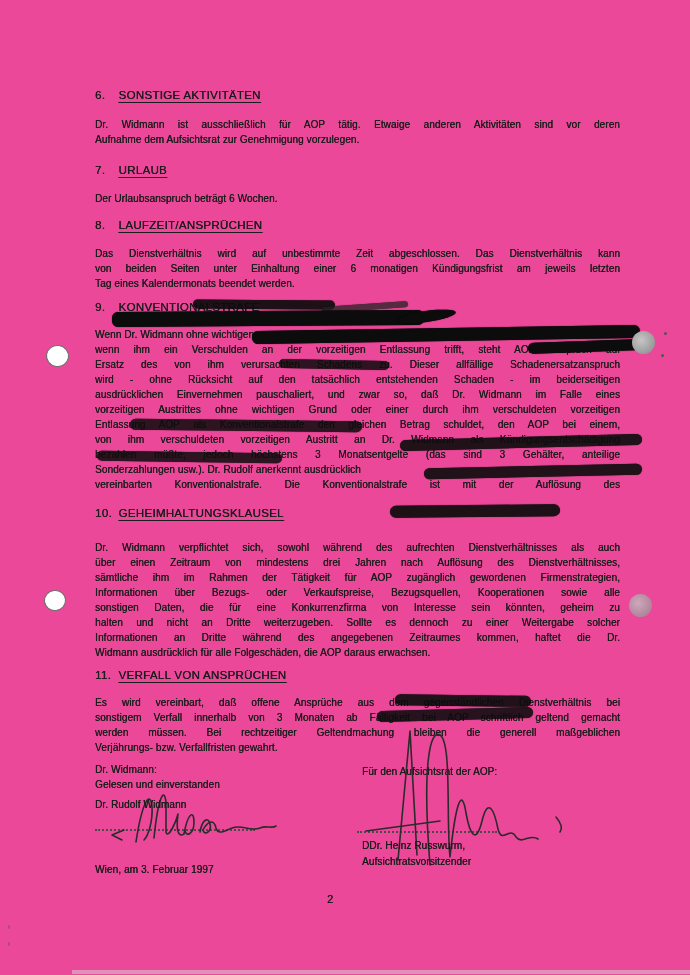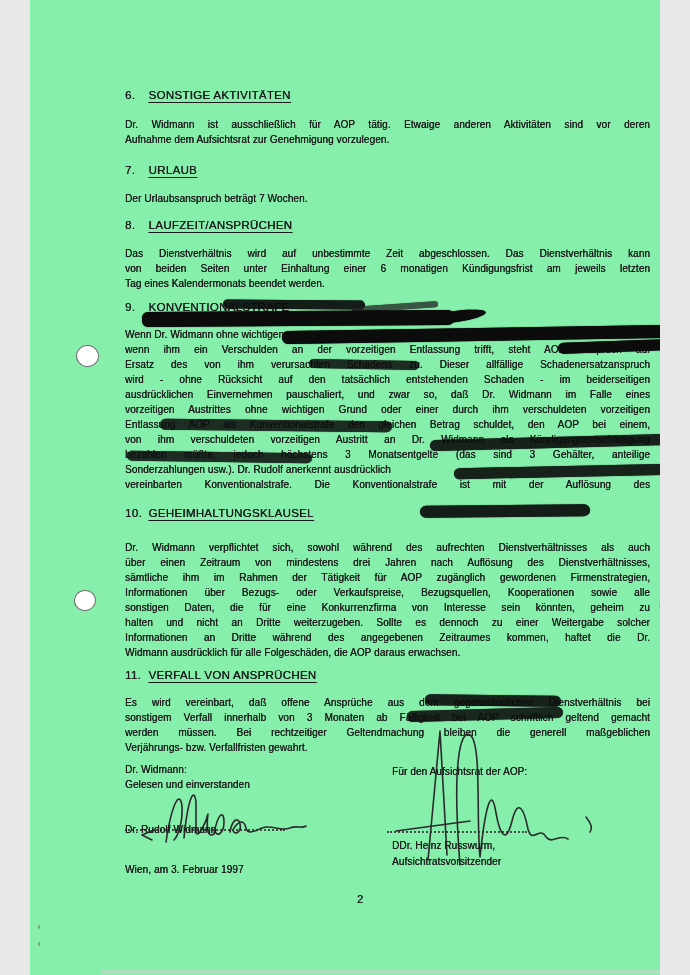--- a/index.html
+++ b/index.html
@@ -2,23 +2,23 @@
 <html><head>
 <meta charset="utf-8">
 <style>
   html,body{margin:0;padding:0;}
   body{
     background:#e8e8e8;
     font-family:"Liberation Sans", sans-serif;
   }
   .page{
     position:relative;
-    width:630px;height:975px;
+    width:690px;height:975px;
     margin:0 auto;
-    background:#86efac;
+    background:#ec4899;
     overflow:hidden;
     color:#1c1c1c;
   }
   
   .txt{
     font-size:10px;
     line-height:15px;
     color:#1c1c1c;
     text-shadow:0.3px 0 0 #1c1c1c;
     letter-spacing:0.1px;
@@ -89,21 +89,21 @@
   <div class="para txt" style="top:117px">
     <div class="ln">Dr. Widmann ist ausschließlich für AOP tätig. Etwaige anderen Aktivitäten sind vor deren</div>
     <div class="ln end">Aufnahme dem Aufsichtsrat zur Genehmigung vorzulegen.</div>
   </div>
 
   <div class="heading" style="top:163px">
     <span class="num">7.</span>
     <span class="ttl">URLAUB</span>
   </div>
   <div class="para txt" style="top:191px">
-    <div class="ln end">Der Urlaubsanspruch beträgt 7 Wochen.</div>
+    <div class="ln end">Der Urlaubsanspruch beträgt 6 Wochen.</div>
   </div>
 
   <div class="heading" style="top:218px">
     <span class="num">8.</span>
     <span class="ttl">LAUFZEIT/ANSPRÜCHEN</span>
   </div>
   <div class="para txt" style="top:246px">
     <div class="ln">Das Dienstverhältnis wird auf unbestimmte Zeit abgeschlossen. Das Dienstverhältnis kann</div>
     <div class="ln">von beiden Seiten unter Einhaltung einer 6 monatigen Kündigungsfrist am jeweils letzten</div>
     <div class="ln end">Tag eines Kalendermonats beendet werden.</div>
@@ -179,21 +179,21 @@
 
   <div class="sig-label txt" style="left:95px;top:762px">Dr. Widmann:</div>
   <div class="sig-label txt" style="left:95px;top:777px">Gelesen und einverstanden</div>
   <div class="dotline" style="left:95px;top:829px;width:160px"></div>
   <svg class="sig-svg" style="left:92px;top:782px" width="190" height="62" viewBox="0 0 190 62">
     <path d="M32,48 L20,53 L30,58"></path>
     <path d="M44,60 C50,20 58,8 60,24 C61,40 56,54 52,58"></path>
     <path d="M62,56 C66,16 72,4 74,20 L74,50 C76,58 84,40 86,32 C84,48 86,56 92,52 C96,30 102,28 102,40 C102,52 94,56 93,48"></path>
     <path d="M108,50 C110,38 116,34 118,42 C120,50 112,54 111,48 C115,40 122,36 124,46 C126,54 134,48 140,46 C150,42 158,50 168,46 C174,43 180,47 184,44"></path>
   </svg>
-  <div class="sig-label txt" style="left:95px;top:822px">Dr. Rudolf Widmann</div>
+  <div class="sig-label txt" style="left:95px;top:797px">Dr. Rudolf Widmann</div>
   <div class="sig-label txt" style="left:95px;top:862px">Wien, am  3. Februar 1997</div>
 
   <div class="sig-label txt" style="left:362px;top:764px">Für den Aufsichtsrat der AOP:</div>
   <div class="dotline" style="left:357px;top:831px;width:140px"></div>
   <svg class="sig-svg" style="left:360px;top:725px" width="215" height="148" viewBox="0 0 215 148">
     <path d="M38,135 L50,6 L57,130"></path>
     <path d="M6,106 L80,96"></path>
     <path d="M70,140 C62,40 70,4 80,10 C92,17 86,95 90,132 C96,75 102,62 106,88 C110,110 116,120 122,96 C128,72 134,84 138,104 C142,120 150,100 156,112 C162,120 170,108 178,114"></path>
     <path d="M196,92 C201,98 203,103 200,107"></path>
   </svg>

